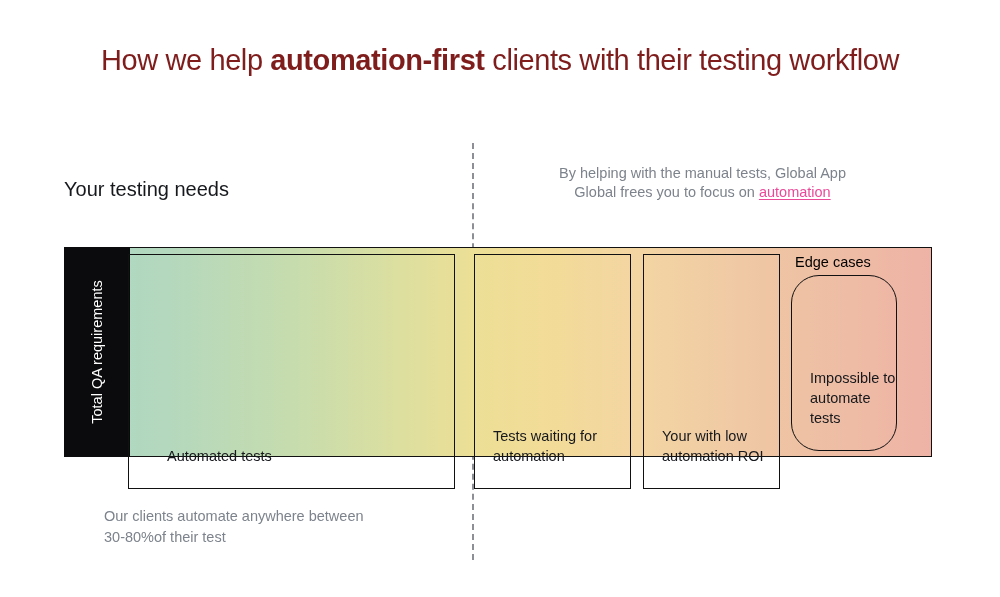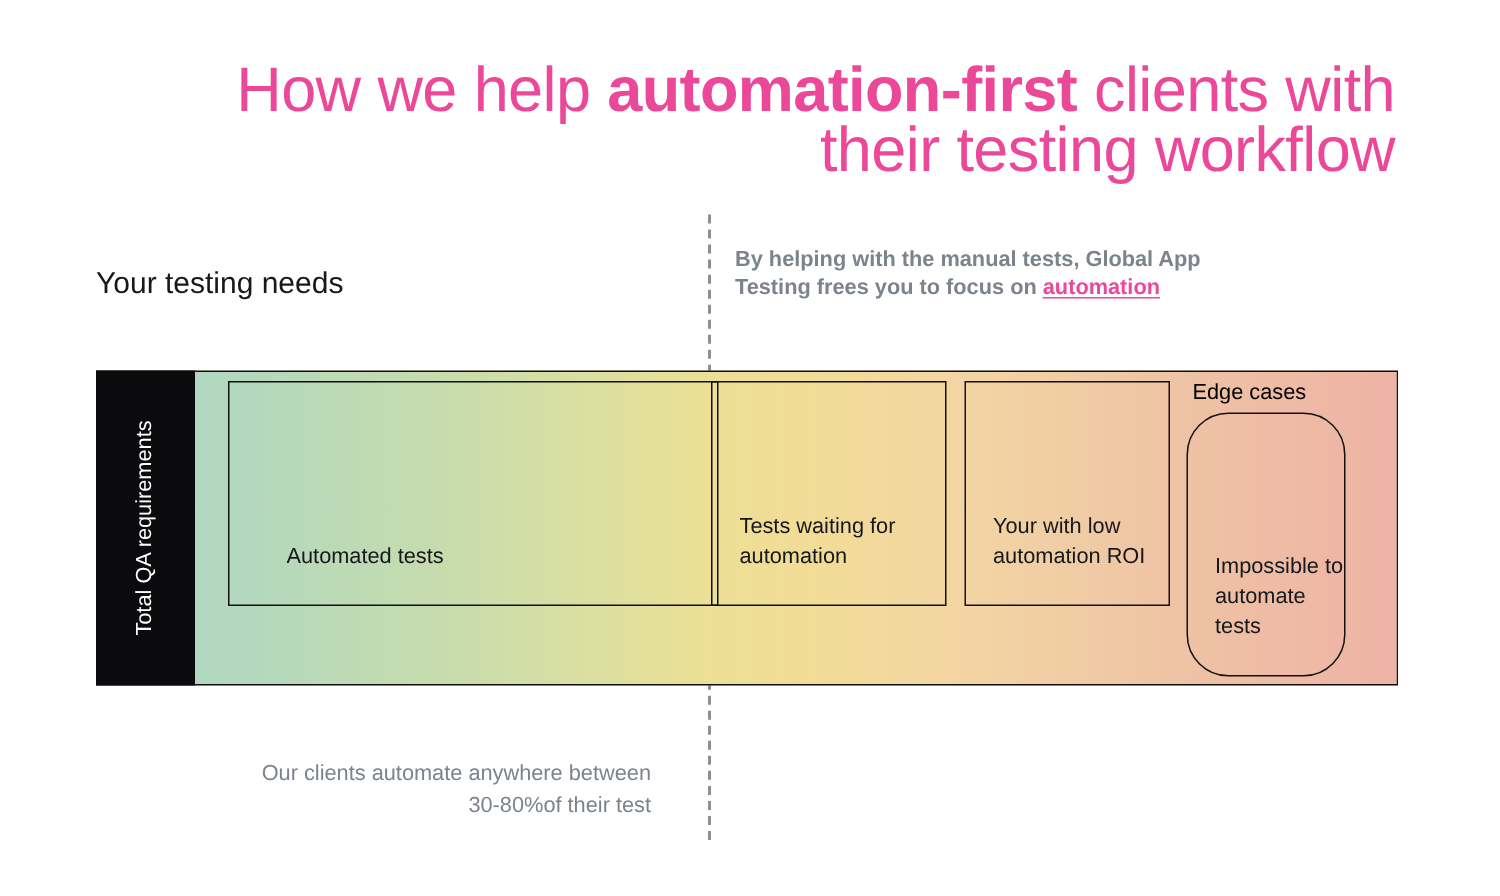--- a/index.html
+++ b/index.html
@@ -15,25 +15,25 @@
     position: relative;
     -webkit-font-smoothing: antialiased;
   }
 
   
   .title {
     position: absolute;
     left: 70px;
     top: 40px;
     width: 860px;
-    text-align: right;
-    font-size: 42px;
+    text-align: center;
+    font-size: 29px;
     line-height: 40px;
     font-weight: 500;
-    color: #ec4899;
+    color: #7f1d1d;
     letter-spacing: -0.4px;
   }
   .title .strong {
     font-weight: 800;
   }
 
   
   .left-caption {
     position: absolute;
     left: 64px;
@@ -41,40 +41,39 @@
     font-size: 20px;
     line-height: 18px;
     color: #16181c;
     white-space: nowrap;
   }
   .right-caption {
     position: absolute;
     left: 490px;
     top: 164px;
     width: 425px;
-    text-align: left;
+    text-align: center;
     font-size: 14.5px;
     line-height: 19px;
     color: #7d838c;
-    font-weight: bold;
   }
   .right-caption .link {
     color: #ec4899;
     text-decoration: underline;
     text-underline-offset: 2px;
     cursor: pointer;
   }
 
   
   .bottom-caption {
     position: absolute;
     left: 104px;
     top: 506px;
     width: 330px;
-    text-align: right;
+    text-align: left;
     font-size: 14.5px;
     line-height: 21px;
     color: #7d838c;
   }
 
   
   .dashed-divider {
     position: absolute;
     left: 472px;
     top: 143px;
@@ -134,34 +133,34 @@
     font-size: 14.5px;
     line-height: 18px;
     text-align: center;
     width: 180px;
   }
 
   
   .seg {
     position: absolute;
     top: 254px;
-    height: 150px;
+    height: 235px;
     border: 1.5px solid #111111;
     box-sizing: border-box;
     display: flex;
     align-items: flex-end;
   }
   .seg-label {
     font-size: 14.5px;
     line-height: 20px;
     color: #16181c;
     padding: 0 0 22px 18px;
   }
 
-  .seg-1 { left: 152px;  width: 327px; padding-left: 20px; }
+  .seg-1 { left: 128px;  width: 327px; padding-left: 20px; }
   .seg-2 { left: 474px;  width: 157px; }
   .seg-3 { left: 643px;  width: 137px; }
   .seg-4 { left: 791px;  top: 275px; height: 176px; width: 106px; border-radius: 28px; }
 
   .seg-4 .seg-label { padding-bottom: 22px; padding-left: 18px; }
 
   .edge-label {
     position: absolute;
     left: 795px;
     top: 253px;
@@ -175,21 +174,21 @@
 <body>
 
 <div class="title">
   <span>How we help </span><span class="strong">automation-first</span><span> clients with their testing workflow</span>
 </div>
 
 <div class="left-caption">Your testing needs</div>
 
 <div class="right-caption">
   <span>By helping with the manual tests, Global App</span><br>
-  <span>Testing frees you to focus on </span><span class="link">automation</span>
+  <span>Global frees you to focus on </span><span class="link">automation</span>
 </div>
 
 <div class="dashed-divider"></div>
 
 <div class="bar"></div>
 <div class="bar-gradient"></div>
 
 <div class="qa-block">
   <div class="qa-block-text">Total QA requirements</div>
 </div>

